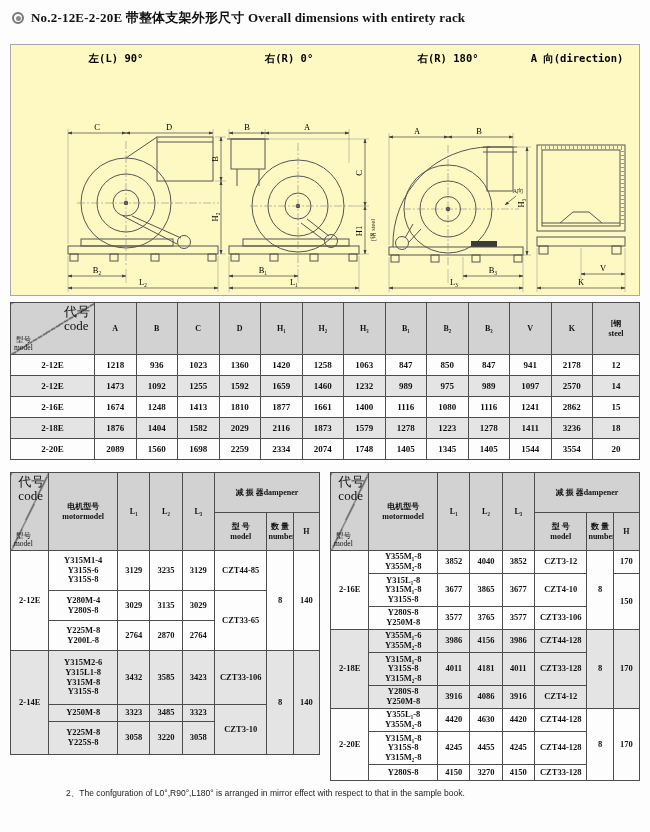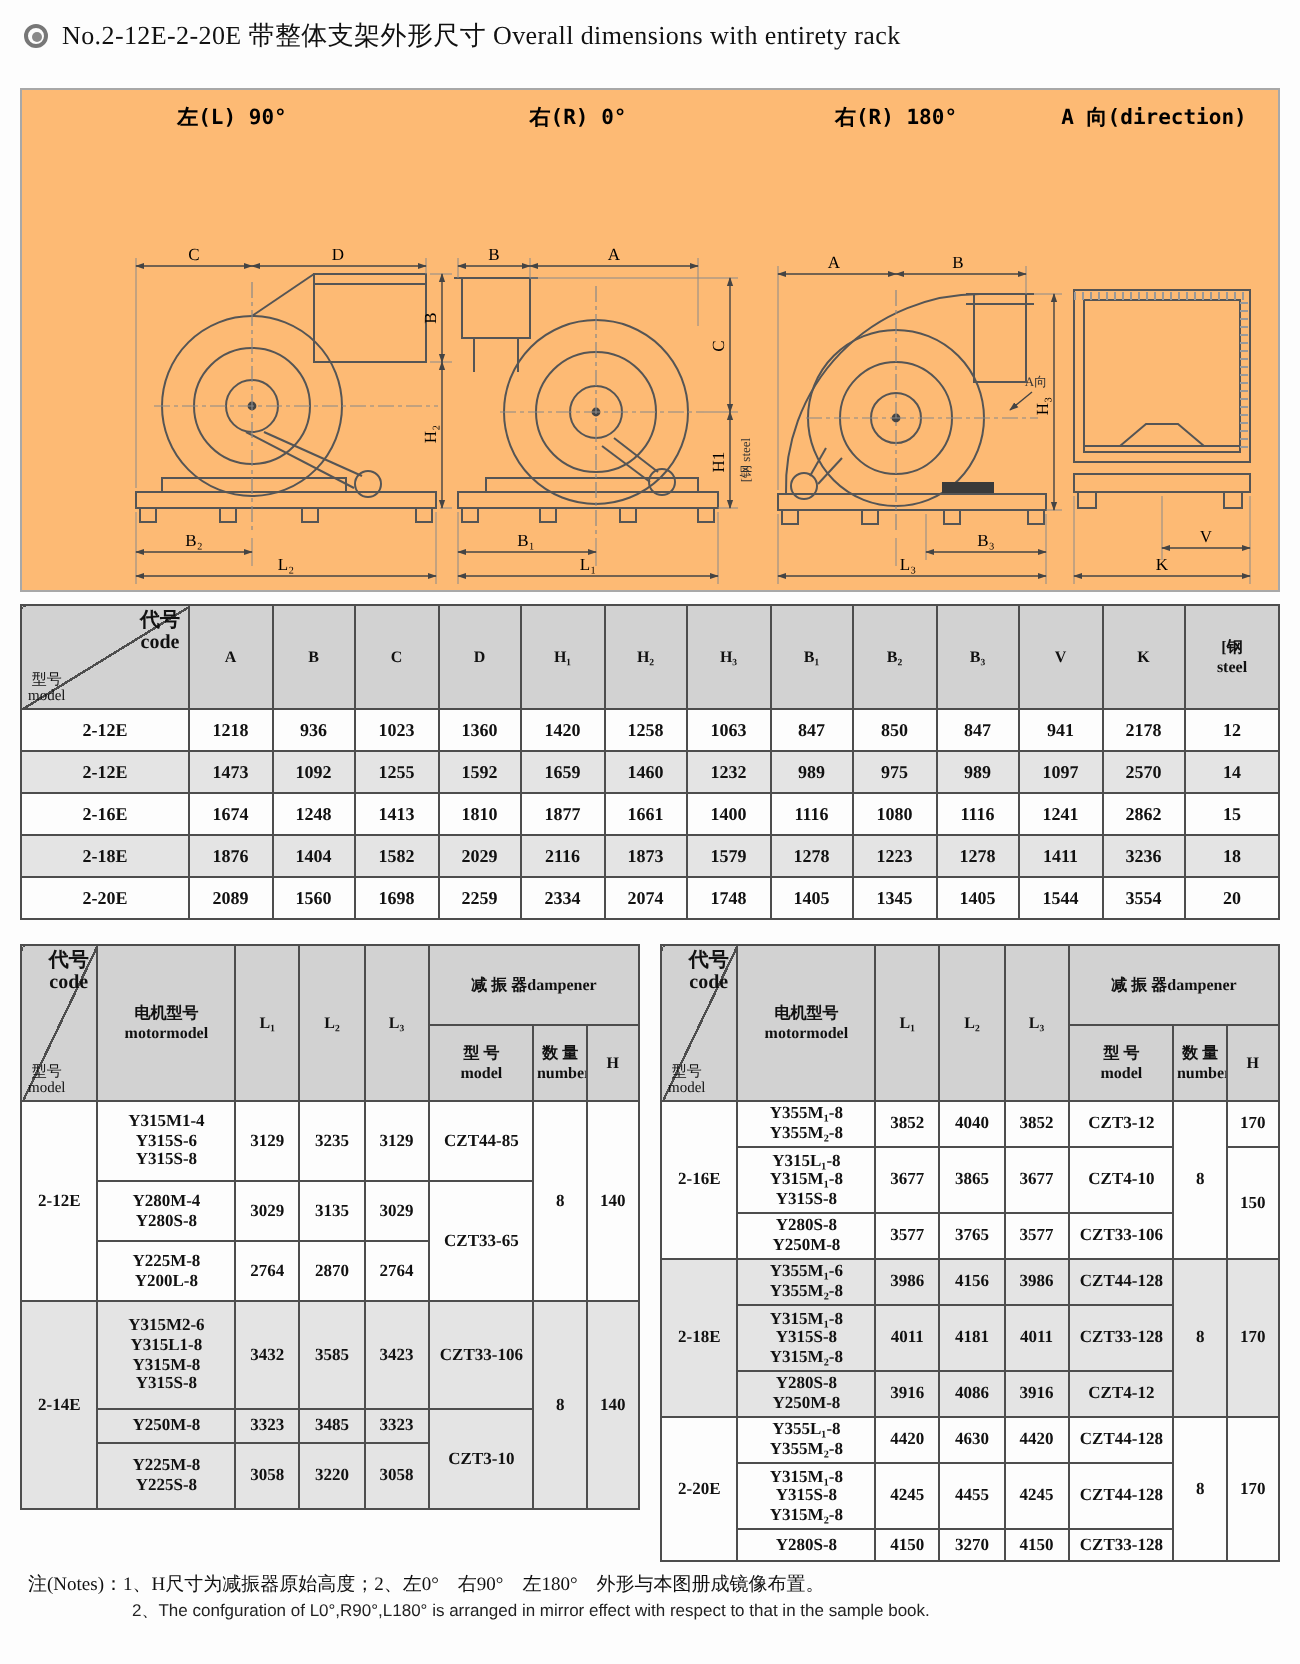--- a/index.html
+++ b/index.html
@@ -1,35 +1,35 @@
 <!DOCTYPE html>
 <html><head>
 <meta charset="utf-8">
 <style>
   *{margin:0;padding:0;box-sizing:border-box}
   html,body{width:650px;height:832px}
   body{background:#fdfdfd;font-family:"Liberation Serif",serif;color:#111;position:relative;overflow:hidden}
-  .title{position:absolute;top:9px;left:12px;display:flex;align-items:center;gap:7px;font-size:13px;font-weight:normal;letter-spacing:.2px}
+  .title{position:absolute;top:9px;left:12px;display:flex;align-items:center;gap:7px;font-size:13px;font-weight:bold;letter-spacing:.2px}
   .bullseye{width:12px;height:12px;border:2px solid #777;border-radius:50%;display:inline-flex;align-items:center;justify-content:center;flex:0 0 auto}
   .bullseye::after{content:"";width:5px;height:5px;border-radius:50%;background:#8a8a8a}
-  .diagram{position:absolute;left:10px;top:44px;width:630px;height:252px;border:1px solid #a8a8a8;background:#fdba74}
+  .diagram{position:absolute;left:10px;top:44px;width:630px;height:252px;border:1px solid #a8a8a8;background:#fef9c3}
   svg text{font-family:"Liberation Serif",serif;fill:#000}
   .vlabel{font-family:"DejaVu Sans Mono","DejaVu Sans",sans-serif;font-weight:bold;font-size:10.5px}
   .dimtxt{font-size:8.5px}
   .smalltxt{font-size:6.5px;fill:#333}
   table{border-collapse:collapse;table-layout:fixed;background:#fdfdfd}
   td,th{border:1px solid #4d4d4d;text-align:center;vertical-align:middle;padding:1px;overflow:hidden}
   th{background:#d2d2d2;font-size:8px;font-weight:bold}
   td{font-size:9px;font-weight:bold}
   .main-table{position:absolute;left:10px;top:302px;width:630px;border:1.5px solid #3d3d3d}
   .main-table thead tr{height:52px}
   .pre{white-space:pre-line;line-height:1.15}
   .corner{position:relative;padding:0;background:
     linear-gradient(to bottom right,rgba(0,0,0,0) calc(50% - .6px),#4d4d4d calc(50% - .6px),#4d4d4d calc(50% + .6px),rgba(0,0,0,0) calc(50% + .6px)),#d2d2d2}
-  .c-top{position:absolute;top:2px;right:4px;font-size:10px;line-height:1.1;font-weight:bold;text-align:center}
+  .c-top{position:absolute;top:2px;right:4px;font-size:13px;line-height:1.1;font-weight:normal;text-align:left}
   .c-bot{position:absolute;bottom:2px;left:3px;font-size:7.5px;line-height:1.1;font-weight:normal;text-align:center}
   .steelth div{line-height:1.15}
   tr.shade td{background:#e4e4e4}
   .motor-table{position:absolute;top:472px;width:310px;border:1.5px solid #3d3d3d}
   #mtL{left:10px}
   #mtR{left:330px}
   .motor-table td{font-size:8.5px;line-height:1.12}
   .hr1{height:40px}.hr2{height:38px}
   .rh40{height:40px}.rh30{height:30px}.rh54{height:54px}.rh17{height:17px}.rh33l{height:33px}
   .rh23{height:23px}.rh33{height:33px}.rh16{height:16px}
@@ -550,17 +550,14 @@
       <td class="pre">Y280S-8</td>
       <td>4150</td>
       <td>3270</td>
       <td>4150</td>
       <td>CZT33-128</td>
     </tr>
   </tbody>
 </table>
 
 <div class="notes">
-  <div>
-    <span>注(Notes)：</span><span>1、H尺寸为减振器原始高度；2、左0°　右90°　左180°　外形与本图册成镜像布置。</span>
-  </div>
   <div class="en">2、The confguration of L0°,R90°,L180° is arranged in mirror effect with respect to that in the sample book.</div>
 </div>
 
 </body></html>

